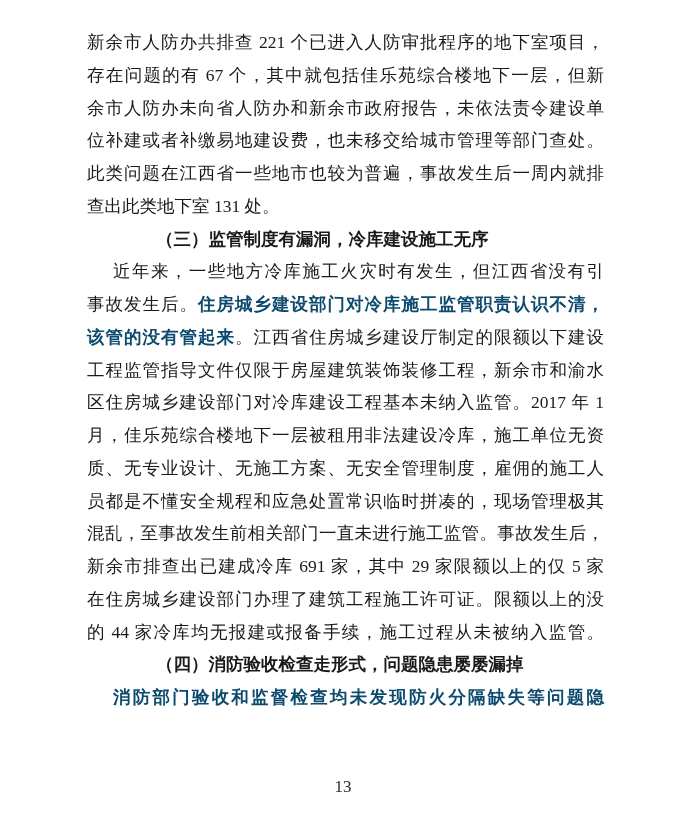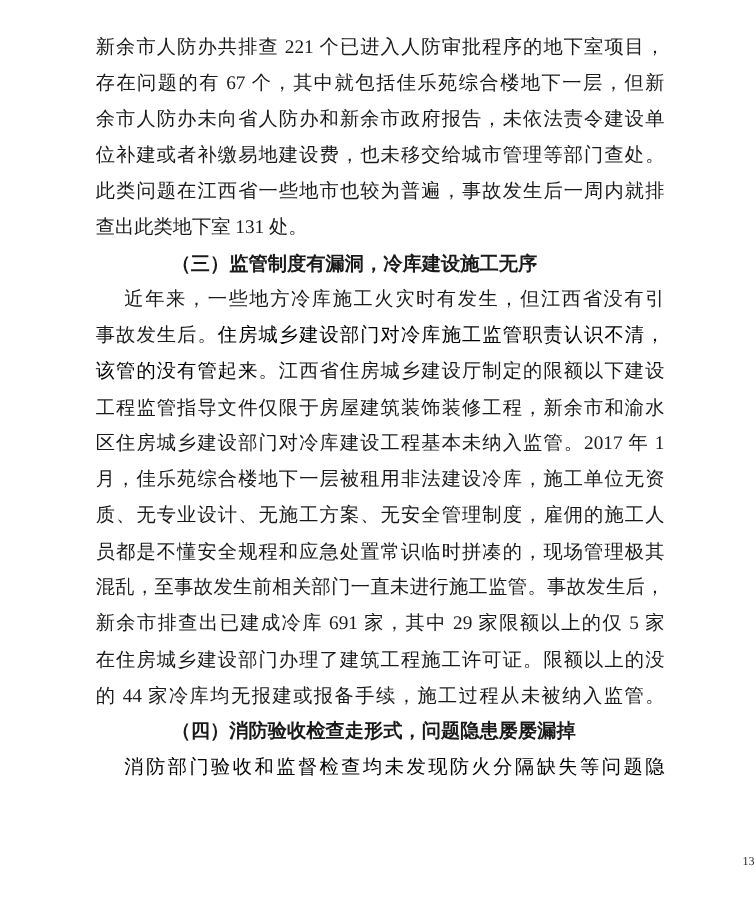--- a/index.html
+++ b/index.html
@@ -37,36 +37,36 @@
   }
   .indent-none { text-indent: 0; }
   .indent-body { text-indent: 26px; }
   .indent-heading { text-indent: 30px; }
   .seg.song {
     font-family: "Liberation Serif", "DejaVu Serif", serif;
     font-weight: 400;
   }
   .seg.hei {
     font-family: "Liberation Sans", "DejaVu Sans", sans-serif;
-    font-weight: 400;
-    color: #000000;
+    font-weight: 700;
+    color: #0c4a6e;
     margin-top: 32px;
   }
   .seg.kai {
     font-family: "Liberation Serif", "DejaVu Serif", serif;
     font-weight: 600;
     margin-left: 39px;
   }
   .page-number {
     position: absolute;
     left: 0;
     top: 777px;
     width: 100%;
-    text-align: right;
-    font-size: 11px;
+    text-align: center;
+    font-size: 17px;
     font-family: "Liberation Serif", "DejaVu Serif", serif;
     color: #2b2b2b;
   }
 </style>
 </head>
 <body>
 
 <div class="page">
   <div class="text-column">
       <div class="line fit-stretch indent-none"><span class="seg song">新余市人防办共排查 221 个已进入人防审批程序的地下室项目，</span></div>

